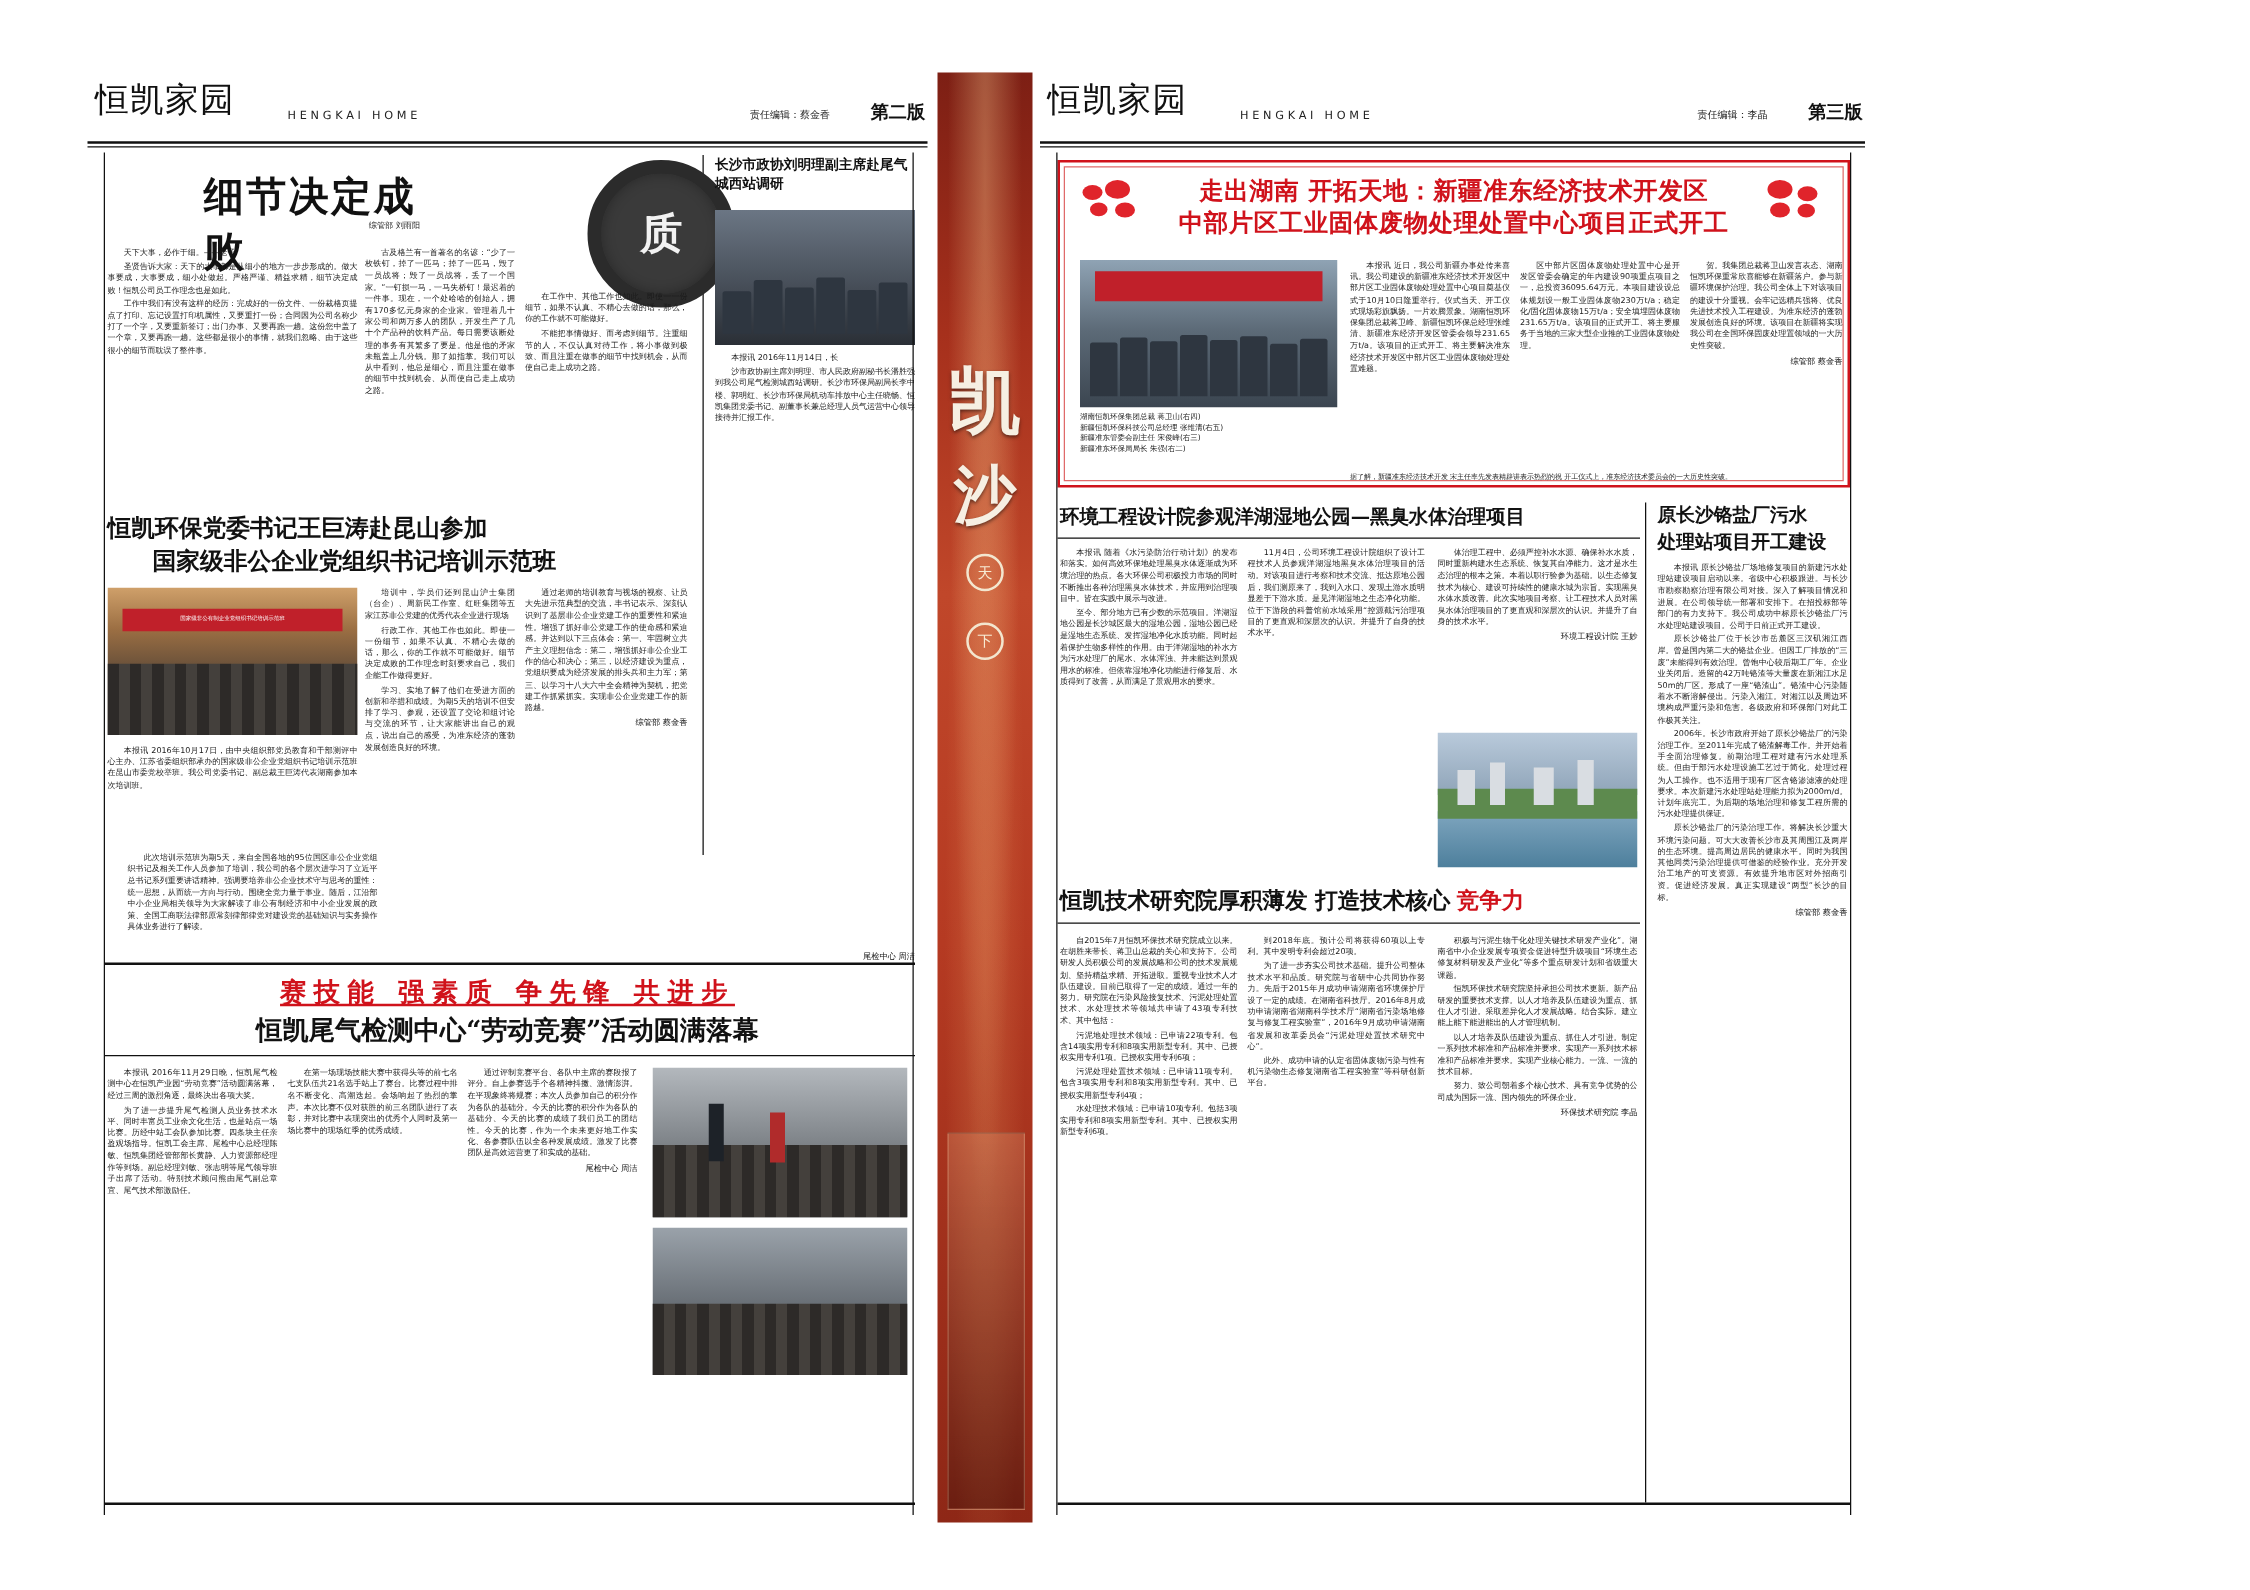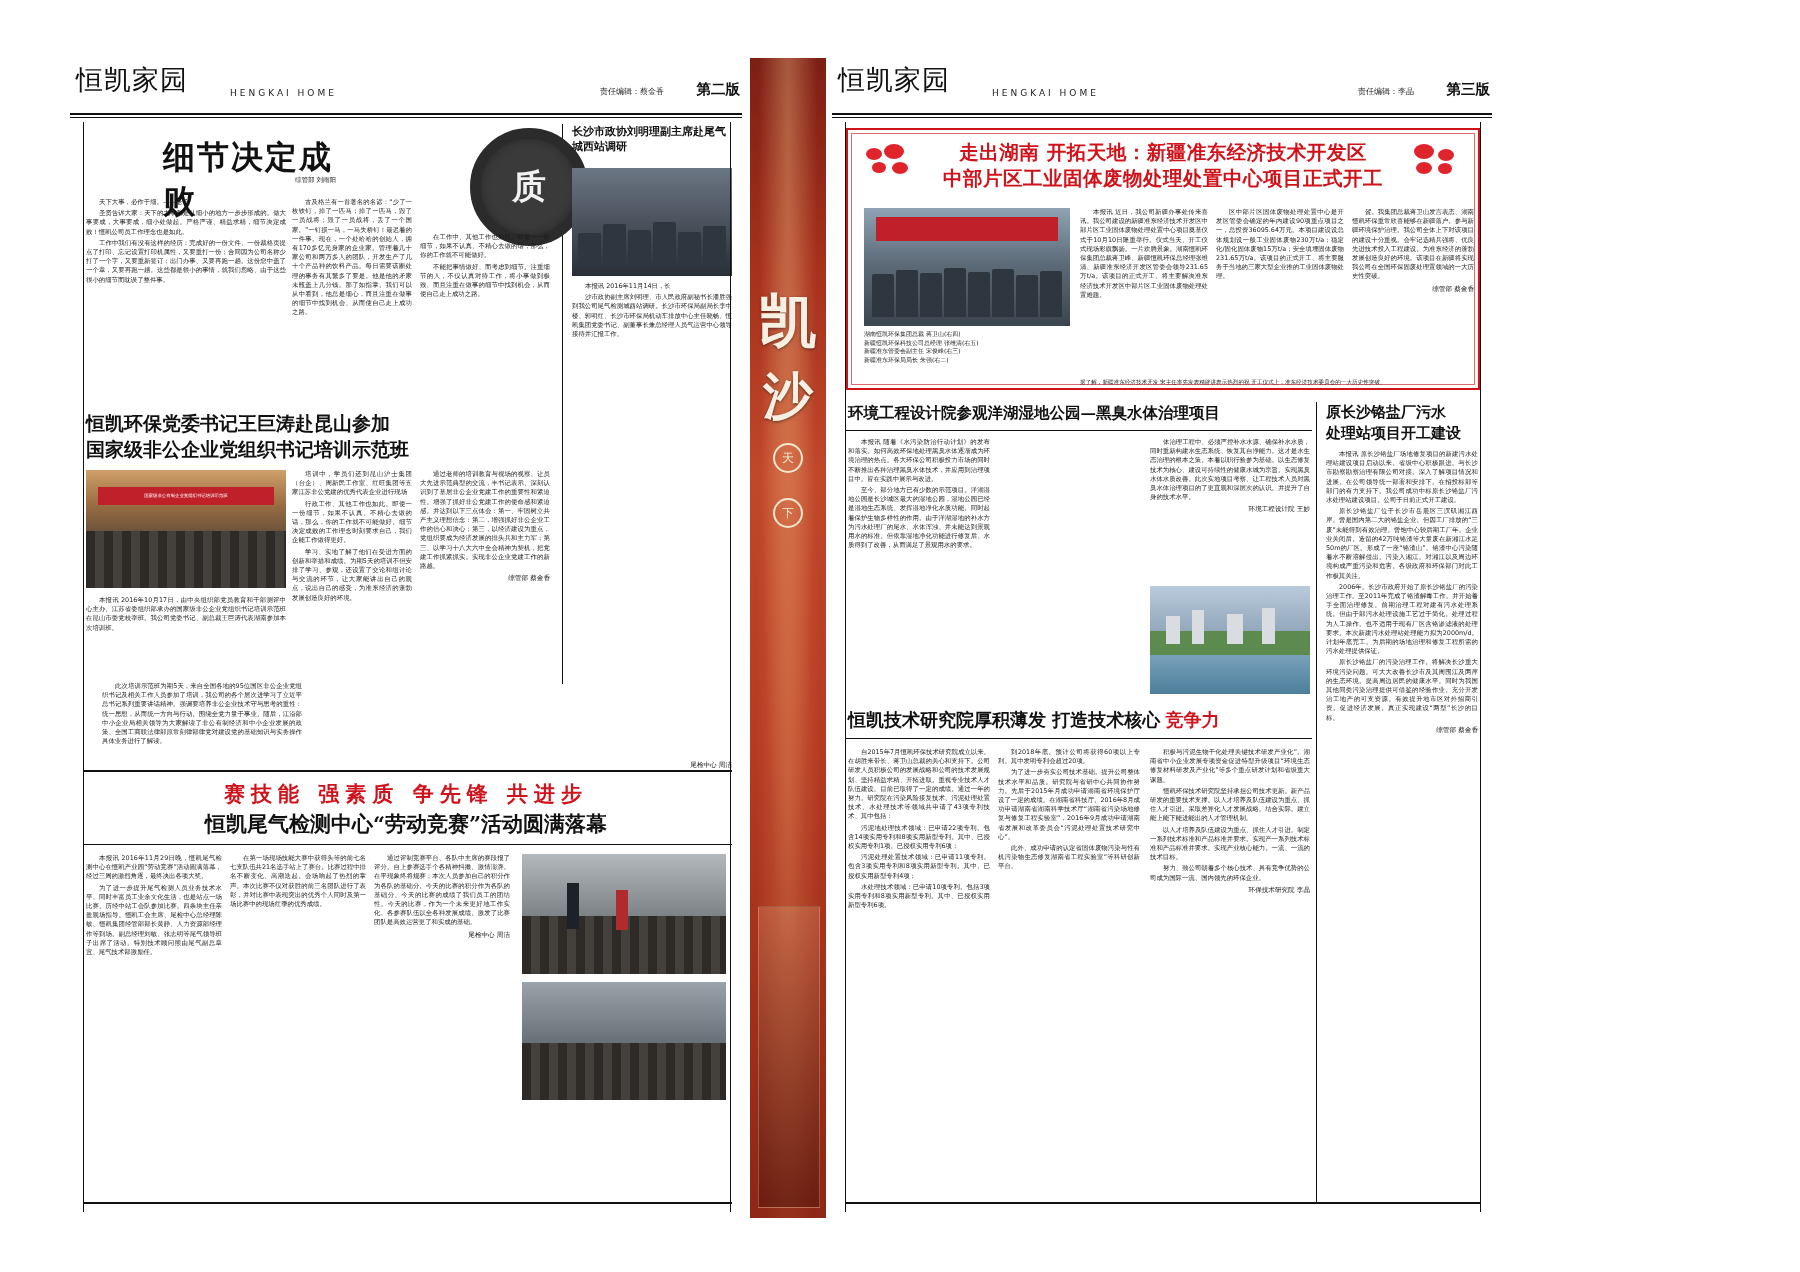--- a/index.html
+++ b/index.html
@@ -134,21 +134,21 @@
           <span style="height:84%"></span>
       </div>
     </div>
     <div class="body-text" style="position:absolute;left:502px;top:224px;width:160px;height:115px;">
       <p>本报讯 2016年11月14日，长</p>
       <p>沙市政协副主席刘明理、市人民政府副秘书长潘胜强到我公司尾气检测城西站调研。长沙市环保局副局长李中楼、郭明红、长沙市环保局机动车排放中心主任晓畅、恒凯集团党委书记、副董事长兼总经理人员气运营中心领导接待并汇报工作。</p>
     </div>
 
     <div style="position:absolute;left:16px;top:352px;width:460px;">
       <div class="hl-main" style="font-size:19px;line-height:26px;">恒凯环保党委书记王巨涛赴昆山参加</div>
-      <div class="hl-main" style="font-size:19px;line-height:26px;">国家级非公企业党组织书记培训示范班</div>
+      <div class="hl-main" style="font-size:19px;line-height:26px;margin-left:36px;">国家级非公企业党组织书记培训示范班</div>
     </div>
 
     <div class="ph" style="left:16px;top:412px;width:200px;height:118px;">
       <div class="hall"></div>
       <div class="banner-red">
         <div style="color:#fff;font-size:4.4px;text-align:center;line-height:18px;">国家级非公有制企业党组织书记培训示范班</div>
       </div>
       <div class="seats"></div>
     </div>
 
@@ -165,21 +165,21 @@
     </div>
     <div class="body-text" style="position:absolute;left:350px;top:412px;width:130px;height:240px;">
       <p>通过老师的培训教育与视场的视察、让员大先进示范典型的交流，丰书记表示、深刻认识到了基层非公企业党建工作的重要性和紧迫性。增强了抓好非公党建工作的使命感和紧迫感。并达到以下三点体会：第一、牢固树立共产主义理想信念：第二，增强抓好非公企业工作的信心和决心；第三，以经济建设为重点，党组织要成为经济发展的排头兵和主力军；第三、以学习十八大六中全会精神为契机，把党建工作抓紧抓实。实现非公企业党建工作的新路越。</p>
       <div class="sig">综管部 蔡金香</div>
     </div>
     <div class="sig" style="position:absolute;left:502px;top:700px;width:160px;">尾检中心 周洁</div>
 
     <div class="blackline" style="position:absolute;left:14px;top:712px;width:648px;"></div>
 
     <div style="position:absolute;left:16px;top:722px;width:640px;text-align:center;">
-      <div class="hl-red" style="font-size:21px;letter-spacing:6px;">赛技能  强素质  争先锋  共进步</div>
+      <div class="hl-red" style="font-size:21px;letter-spacing:6px;text-decoration:underline;">赛技能  强素质  争先锋  共进步</div>
     </div>
     <div style="position:absolute;left:16px;top:752px;width:640px;text-align:center;">
       <div class="hl-main" style="font-size:21px;">恒凯尾气检测中心“劳动竞赛”活动圆满落幕</div>
     </div>
     <div class="blackline" style="position:absolute;left:14px;top:786px;width:648px;height:1px;"></div>
 
     <div class="body-text" style="position:absolute;left:16px;top:796px;width:136px;height:290px;">
       <p>本报讯 2016年11月29日晚，恒凯尾气检测中心在恒凯产业园“劳动竞赛”活动圆满落幕，经过三周的激烈角逐，最终决出各项大奖。</p>
       <p>为了进一步提升尾气检测人员业务技术水平、同时丰富员工业余文化生活，也是站点一场比赛。历经中站工会队参加比赛。四条块主任亲盈观场指导。恒凯工会主席、尾检中心总经理陈敏、恒凯集团经管部部长黄静、人力资源部经理作等到场。副总经理刘敏、张志明等尾气领导班子出席了活动。特别技术顾问熊由尾气副总章宜、尾气技术部激励任。</p>
     </div>
@@ -273,20 +273,23 @@
 
     <div style="position:absolute;left:16px;top:344px;width:462px;">
       <div class="hl-main" style="font-size:15.5px;line-height:21px;">环境工程设计院参观洋湖湿地公园—黑臭水体治理项目</div>
     </div>
     <div class="blackline" style="position:absolute;left:14px;top:372px;width:466px;height:1px;"></div>
 
     <div class="body-text" style="position:absolute;left:16px;top:380px;width:142px;height:260px;">
       <p>本报讯 随着《水污染防治行动计划》的发布和落实。如何高效环保地处理黑臭水体逐渐成为环境治理的热点。各大环保公司积极投力市场的同时不断推出各种治理黑臭水体技术，并应用到治理项目中。皆在实践中展示与改进。</p>
       <p>至今、部分地方已有少数的示范项目。洋湖湿地公园是长沙城区最大的湿地公园，湿地公园已经是湿地生态系统、发挥湿地净化水质功能。同时起着保护生物多样性的作用。由于洋湖湿地的补水方为污水处理厂的尾水、水体浑浊、并未能达到景观用水的标准。但依靠湿地净化功能进行修复后、水质得到了改善，从而满足了景观用水的要求。</p>
     </div>
+    <div class="body-text" style="position:absolute;left:166px;top:380px;width:142px;height:260px;">
+      <p>11月4日，公司环境工程设计院组织了设计工程技术人员参观洋湖湿地黑臭水体治理项目的活动。对该项目进行考察和技术交流、抵达原地公园后，我们测原来了，我到入水口、发现土游水质明显差于下游水质。是见洋湖湿地之生态净化功能。位于下游段的科普馆前水域采用“控源截污治理项目的了更直观和深层次的认识。并提升了自身的技术水平。</p>
+    </div>
     <div class="body-text" style="position:absolute;left:318px;top:380px;width:160px;height:130px;">
       <p>体治理工程中、必须严控补水水源、确保补水水质，同时重新构建水生态系统、恢复其自净能力。这才是水生态治理的根本之策。本着以职行验参为基础。以生态修复技术为核心、建设可持续性的健康水城为宗旨。实现黑臭水体水质改善。此次实地项目考察、让工程技术人员对黑臭水体治理项目的了更直观和深层次的认识。并提升了自身的技术水平。</p>
       <div class="sig">环境工程设计院 王妙</div>
     </div>
     <div class="ph" style="left:318px;top:528px;width:160px;height:108px;">
       <div class="sky"></div>
       <div class="water"></div>
       <div class="green"></div>
       <div class="bld" style="left:10%;top:28%;width:14px;height:28px;"></div>
       <div class="bld" style="left:26%;top:22%;width:12px;height:34px;"></div>

